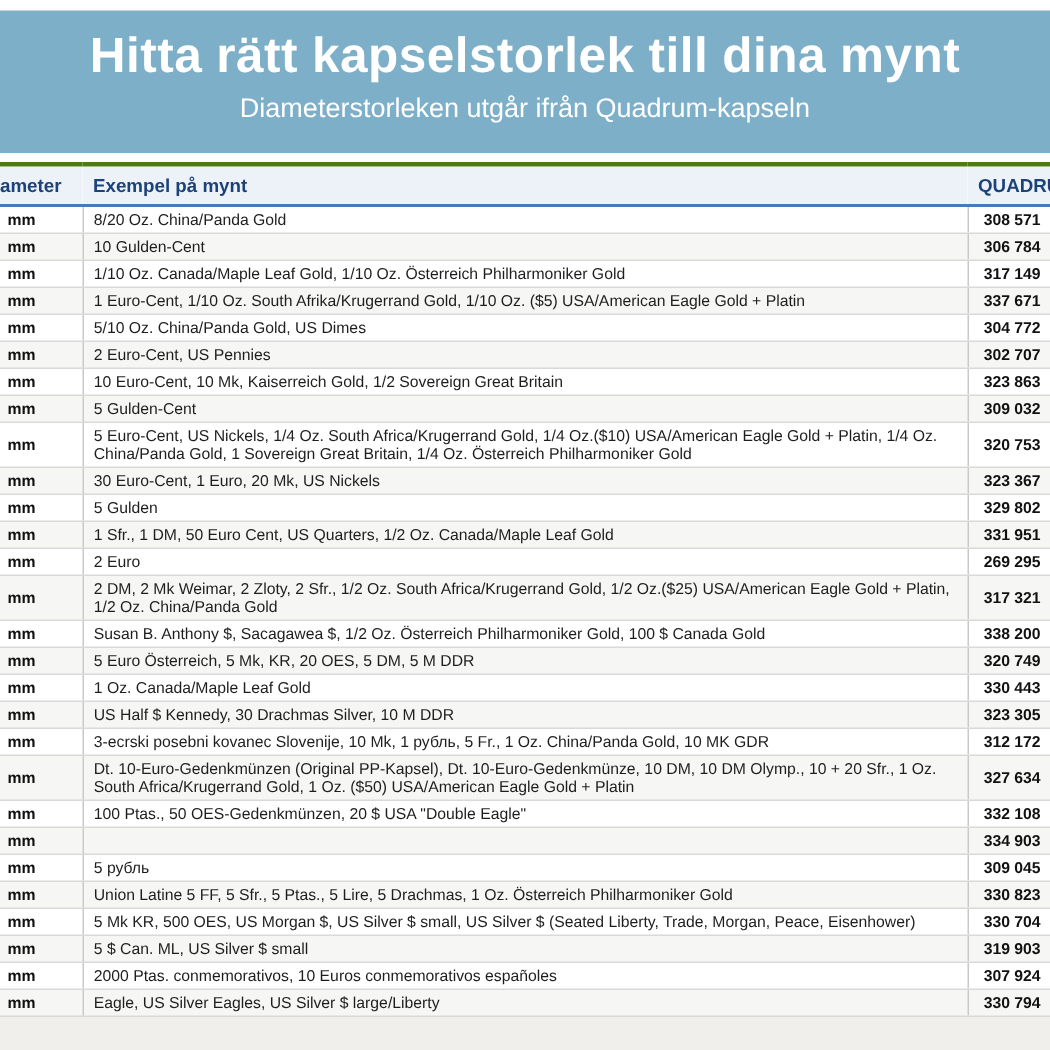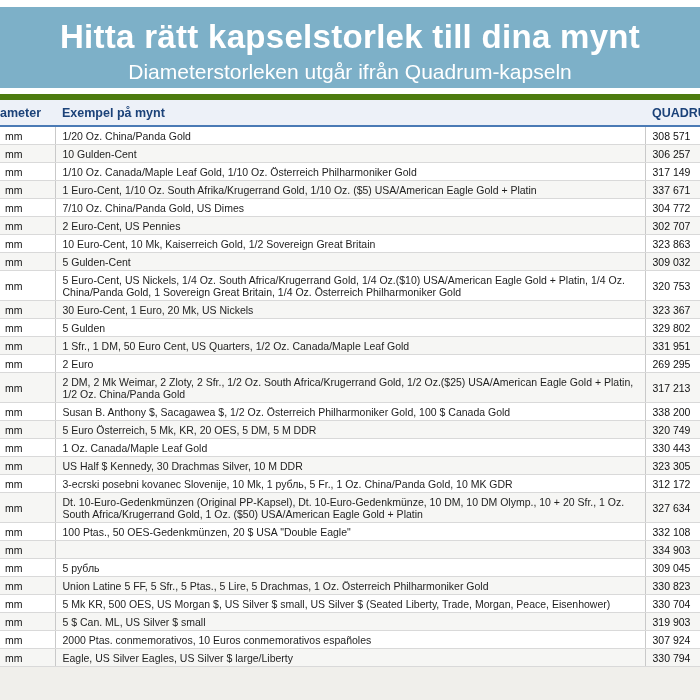--- a/index.html
+++ b/index.html
@@ -5,60 +5,60 @@
   html, body { margin: 0; padding: 0; }
   body {
     width: 700px; height: 700px; overflow: hidden;
     background: #ffffff;
     font-family: "Liberation Sans", sans-serif;
     display: flex; flex-direction: column;
   }
   .top-gap { height: 7px; background: #ffffff; flex: 0 0 auto; }
 
   .banner {
-    height: 81px; background: #7db0c8; color: #ffffff;
+    height: 95px; background: #7db0c8; color: #ffffff;
     text-align: center; flex: 0 0 auto;
   }
   .banner-title {
     font-size: 33px; font-weight: bold; letter-spacing: 0.3px;
     padding-top: 12px; line-height: 36px;
   }
   .banner-subtitle {
-    font-size: 21px; padding-top: 8px; line-height: 18px;
+    font-size: 18px; padding-top: 8px; line-height: 18px;
   }
 
   .table-gap { height: 6px; background: #ffffff; flex: 0 0 auto; }
 
   table {
     width: 700px; border-collapse: collapse; table-layout: fixed;
-    border-top: 6px solid #4d7c0f; flex: 0 0 auto;
+    border-top: 3px solid #4d7c0f; flex: 0 0 auto;
   }
   col.c-diameter { width: 55px; }
   col.c-quadrum  { width: 55px; }
 
   th {
     background: #edf1f8; color: #1b4279;
     font-size: 12.5px; font-weight: bold; text-align: left;
     padding: 6px 0 5px 7px; border-bottom: 2px solid #4a7ab5;
     white-space: nowrap; overflow: hidden;
   }
   th.h-diameter { padding-left: 0; }
   th.h-quadrum  { padding-left: 7px; }
 
   td {
     font-size: 10.5px; line-height: 12px; color: #1e1e1e;
     padding: 3px 7px 2px; border-bottom: 1px solid #d9d9d9;
     vertical-align: middle; overflow: hidden;
   }
   td.diameter {
-    font-weight: normal; color: #111111; padding-left: 5px;
+    font-weight: bold; color: #111111; padding-left: 5px;
     border-right: 1px solid #c9c9c9; white-space: nowrap;
   }
   td.quadrum {
-    font-weight: normal; color: #111111; text-align: left;
+    font-weight: bold; color: #111111; text-align: center;
     border-left: 1px solid #c9c9c9; padding-right: 3px; white-space: nowrap;
   }
   tbody tr:nth-child(even) { background: #f6f6f4; }
   tbody tr:nth-child(odd)  { background: #ffffff; }
 
   .bottom-strip { flex: 1 1 auto; background: #f0efeb; }
 </style>
 </head>
 <body>
 
@@ -80,45 +80,45 @@
   <thead>
     <tr>
       <th class="h-diameter">ameter</th>
       <th class="h-examples">Exempel på mynt</th>
       <th class="h-quadrum">QUADRU</th>
     </tr>
   </thead>
   <tbody id="rows-body">
   <tr>
     <td class="diameter">mm</td>
-    <td class="examples">1/20 Oz. China/Panda Gold</td>
+    <td class="examples">8/20 Oz. China/Panda Gold</td>
     <td class="quadrum">308 571</td>
   </tr>
 
   <tr>
     <td class="diameter">mm</td>
     <td class="examples">10 Gulden-Cent</td>
-    <td class="quadrum">306 257</td>
+    <td class="quadrum">306 784</td>
   </tr>
 
   <tr>
     <td class="diameter">mm</td>
     <td class="examples">1/10 Oz. Canada/Maple Leaf Gold, 1/10 Oz. Österreich Philharmoniker Gold</td>
     <td class="quadrum">317 149</td>
   </tr>
 
   <tr>
     <td class="diameter">mm</td>
     <td class="examples">1 Euro-Cent, 1/10 Oz. South Afrika/Krugerrand Gold, 1/10 Oz. ($5) USA/American Eagle Gold + Platin</td>
     <td class="quadrum">337 671</td>
   </tr>
 
   <tr>
     <td class="diameter">mm</td>
-    <td class="examples">7/10 Oz. China/Panda Gold, US Dimes</td>
+    <td class="examples">5/10 Oz. China/Panda Gold, US Dimes</td>
     <td class="quadrum">304 772</td>
   </tr>
 
   <tr>
     <td class="diameter">mm</td>
     <td class="examples">2 Euro-Cent, US Pennies</td>
     <td class="quadrum">302 707</td>
   </tr>
 
   <tr>
@@ -159,21 +159,21 @@
 
   <tr>
     <td class="diameter">mm</td>
     <td class="examples">2 Euro</td>
     <td class="quadrum">269 295</td>
   </tr>
 
   <tr>
     <td class="diameter">mm</td>
     <td class="examples">2 DM, 2 Mk Weimar, 2 Zloty, 2 Sfr., 1/2 Oz. South Africa/Krugerrand Gold, 1/2 Oz.($25) USA/American Eagle Gold + Platin, 1/2 Oz. China/Panda Gold</td>
-    <td class="quadrum">317 213</td>
+    <td class="quadrum">317 321</td>
   </tr>
 
   <tr>
     <td class="diameter">mm</td>
     <td class="examples">Susan B. Anthony $, Sacagawea $, 1/2 Oz. Österreich Philharmoniker Gold, 100 $ Canada Gold</td>
     <td class="quadrum">338 200</td>
   </tr>
 
   <tr>
     <td class="diameter">mm</td>

